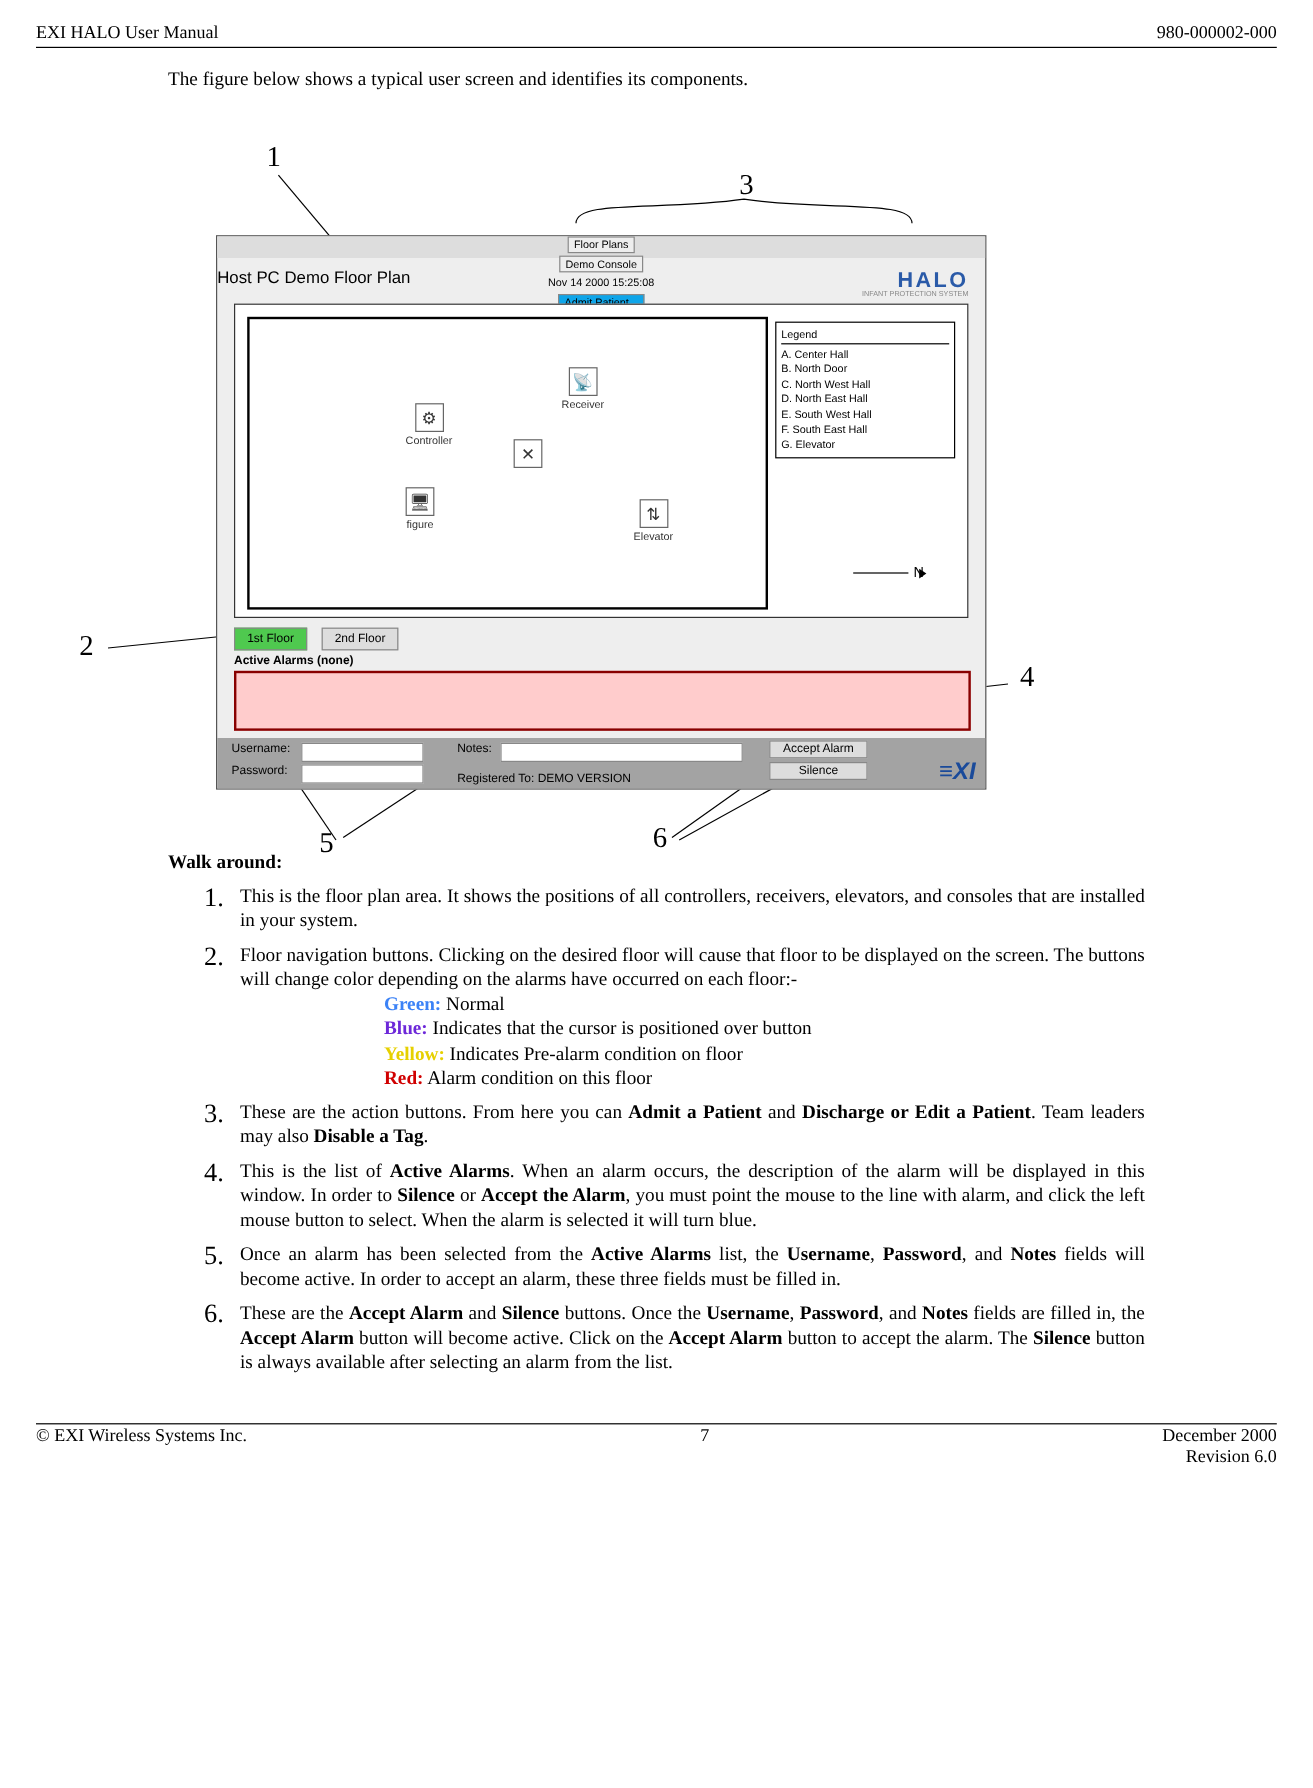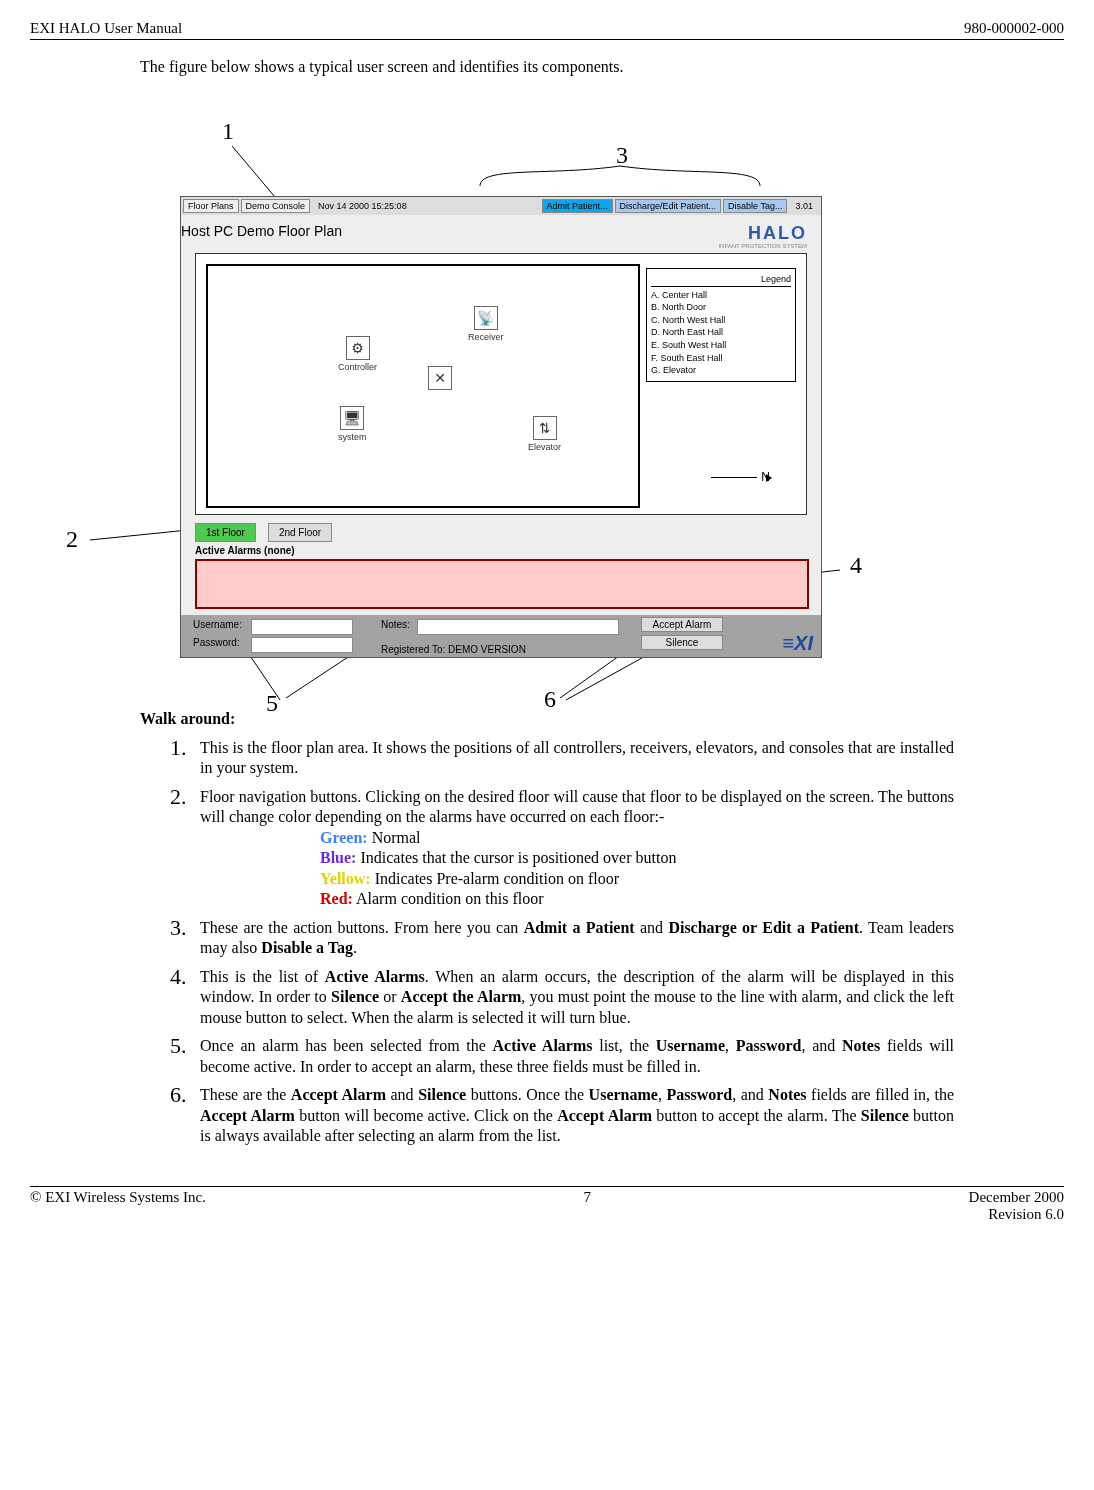--- a/index.html
+++ b/index.html
@@ -45,20 +45,21 @@
     font-family: Arial, sans-serif;
     font-size: 10px;
   }
   .ss-top {
     background: #ddd;
     height: 18px;
     display: flex;
     align-items: center;
     gap: 2px;
     padding: 0 2px;
+    flex-direction: column;
   }
   .ss-btn { border: 1px solid #888; background: #eee; padding: 1px 4px; font-size: 9px; white-space: nowrap; }
   .ss-btn.green { background: #0ea5e9; }
   .ss-btn.blue { background: #a8c8f0; }
   .ss-date { padding: 1px 6px; font-size: 9px; }
   .ss-title { text-align: left; font-size: 14px; padding: 8px 0 2px 0; }
   .ss-halo { position: absolute; right: 14px; top: 26px; font-family: Arial; font-size: 18px; letter-spacing: 2px; color: #2a5aa8; font-weight: bold; }
   .ss-halo-sub { position:absolute; right:14px; top:46px; font-size:6px; color:#888;}
   .ss-plan {
     position: absolute;
@@ -172,29 +173,29 @@
       <span class="ss-date">3.01</span>
     </div>
 
     <div class="ss-title">Host PC Demo Floor Plan</div>
     <div class="ss-halo">HALO</div>
     <div class="ss-halo-sub">INFANT PROTECTION SYSTEM</div>
 
     <div class="ss-plan">
       <div class="ss-plan-inner">
         <div class="ss-icon" style="left:130px; top:70px;"><div class="box">⚙</div><span>Controller</span></div>
-        <div class="ss-icon" style="left:130px; top:140px;"><div class="box">🖥</div><span>system</span></div>
+        <div class="ss-icon" style="left:130px; top:140px;"><div class="box">🖥</div><span>figure</span></div>
         <div class="ss-icon" style="left:260px; top:40px;"><div class="box">📡</div><span>Receiver</span></div>
         <div class="ss-icon" style="left:220px; top:100px;">
             <div class="box">✕</div>
           </div>
         <div class="ss-icon" style="left:320px; top:150px;"><div class="box">⇅</div><span>Elevator</span></div>
       </div>
       <div class="ss-legend">
-        <div style="text-align:right; border-bottom:1px solid #000; margin-bottom:2px;">Legend</div>
+        <div style="text-align:left; border-bottom:1px solid #000; margin-bottom:2px;">Legend</div>
         <div>A.   Center Hall</div>
         <div>B.   North Door</div>
         <div>C.   North West Hall</div>
         <div>D.   North East Hall</div>
         <div>E.   South West Hall</div>
         <div>F.   South East Hall</div>
         <div>G.   Elevator</div>
       </div>
       <div class="ss-north"><span>N</span></div>
     </div>

